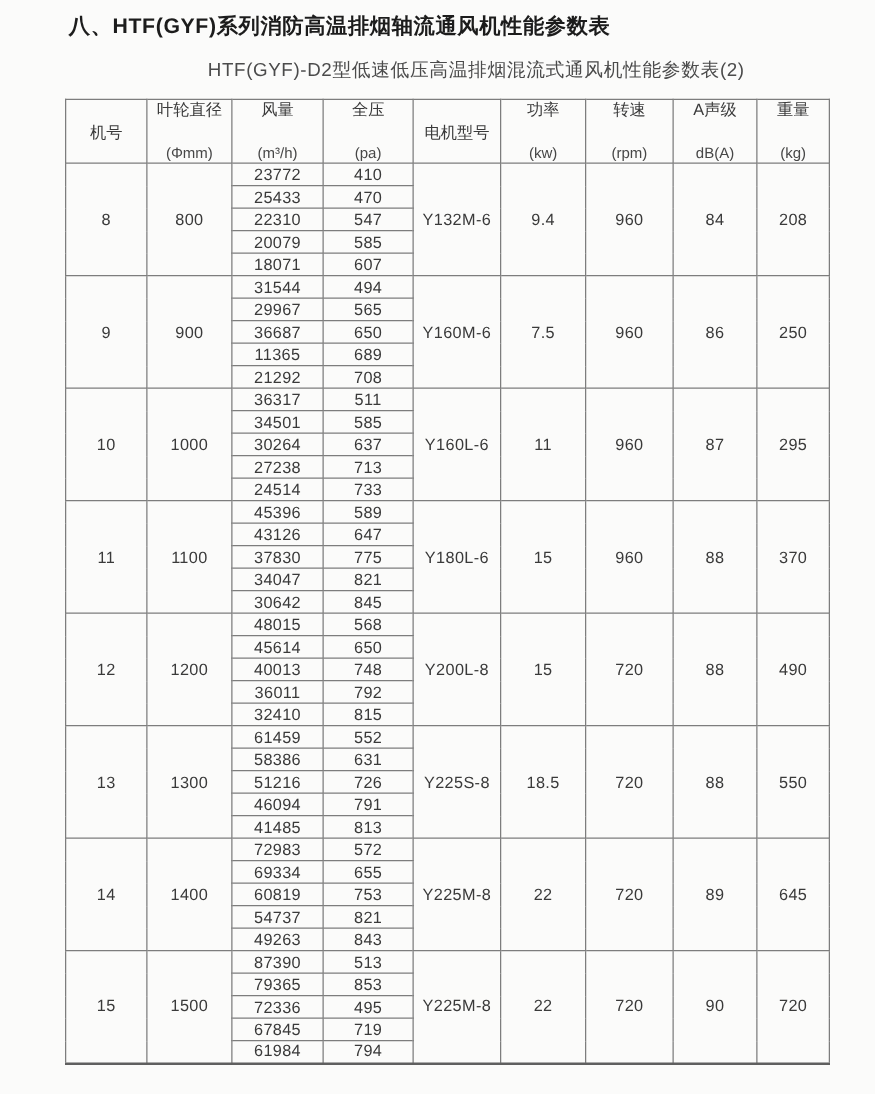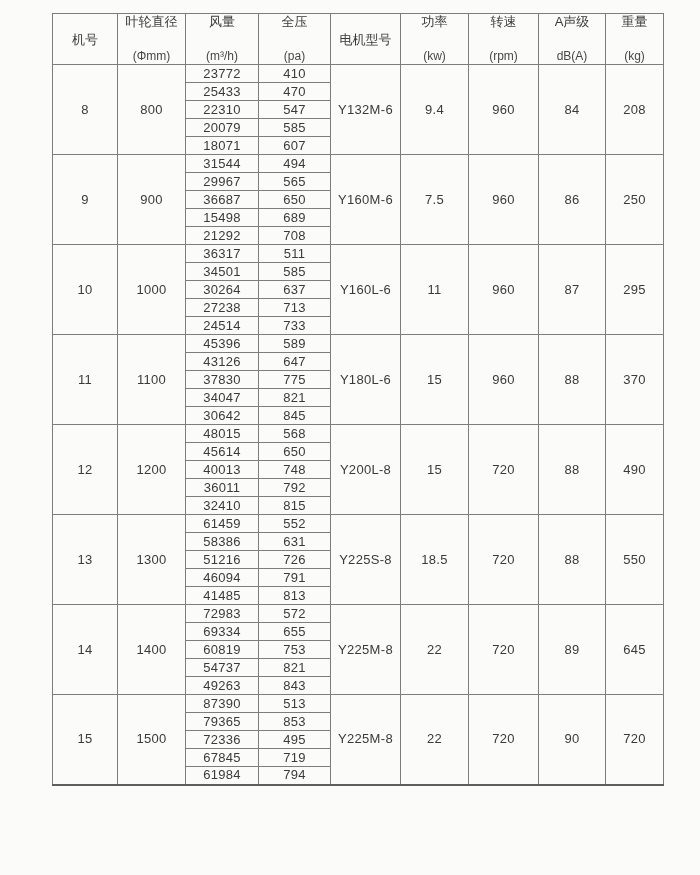--- a/index.html
+++ b/index.html
@@ -66,21 +66,23 @@
   col.c5 { width: 70px; }
   col.c6 { width: 68px; }
   col.c7 { width: 70px; }
   col.c8 { width: 67px; }
   col.c9 { width: 58px; }
 </style>
 </head>
 <body>
 
 <div class="page">
+  <h1 class="title">八、HTF(GYF)系列消防高温排烟轴流通风机性能参数表</h1>
 
+  <div class="subtitle">HTF(GYF)-D2型低速低压高温排烟混流式通风机性能参数表(2)</div>
 
   <table class="params">
     <colgroup>
       <col class="c1">
         <col class="c2">
         <col class="c3">
         <col class="c4">
       <col class="c5">
         <col class="c6">
         <col class="c7">
@@ -166,21 +168,21 @@
         </tr>
         <tr>
           <td>29967</td>
           <td>565</td>
         </tr>
         <tr>
           <td>36687</td>
           <td>650</td>
         </tr>
         <tr>
-          <td>15498</td>
+          <td>11365</td>
           <td>689</td>
         </tr>
         <tr>
           <td>21292</td>
           <td>708</td>
         </tr>
         <tr>
           <td rowspan="5">10</td>
           <td rowspan="5">1000</td>
           <td>36317</td>

